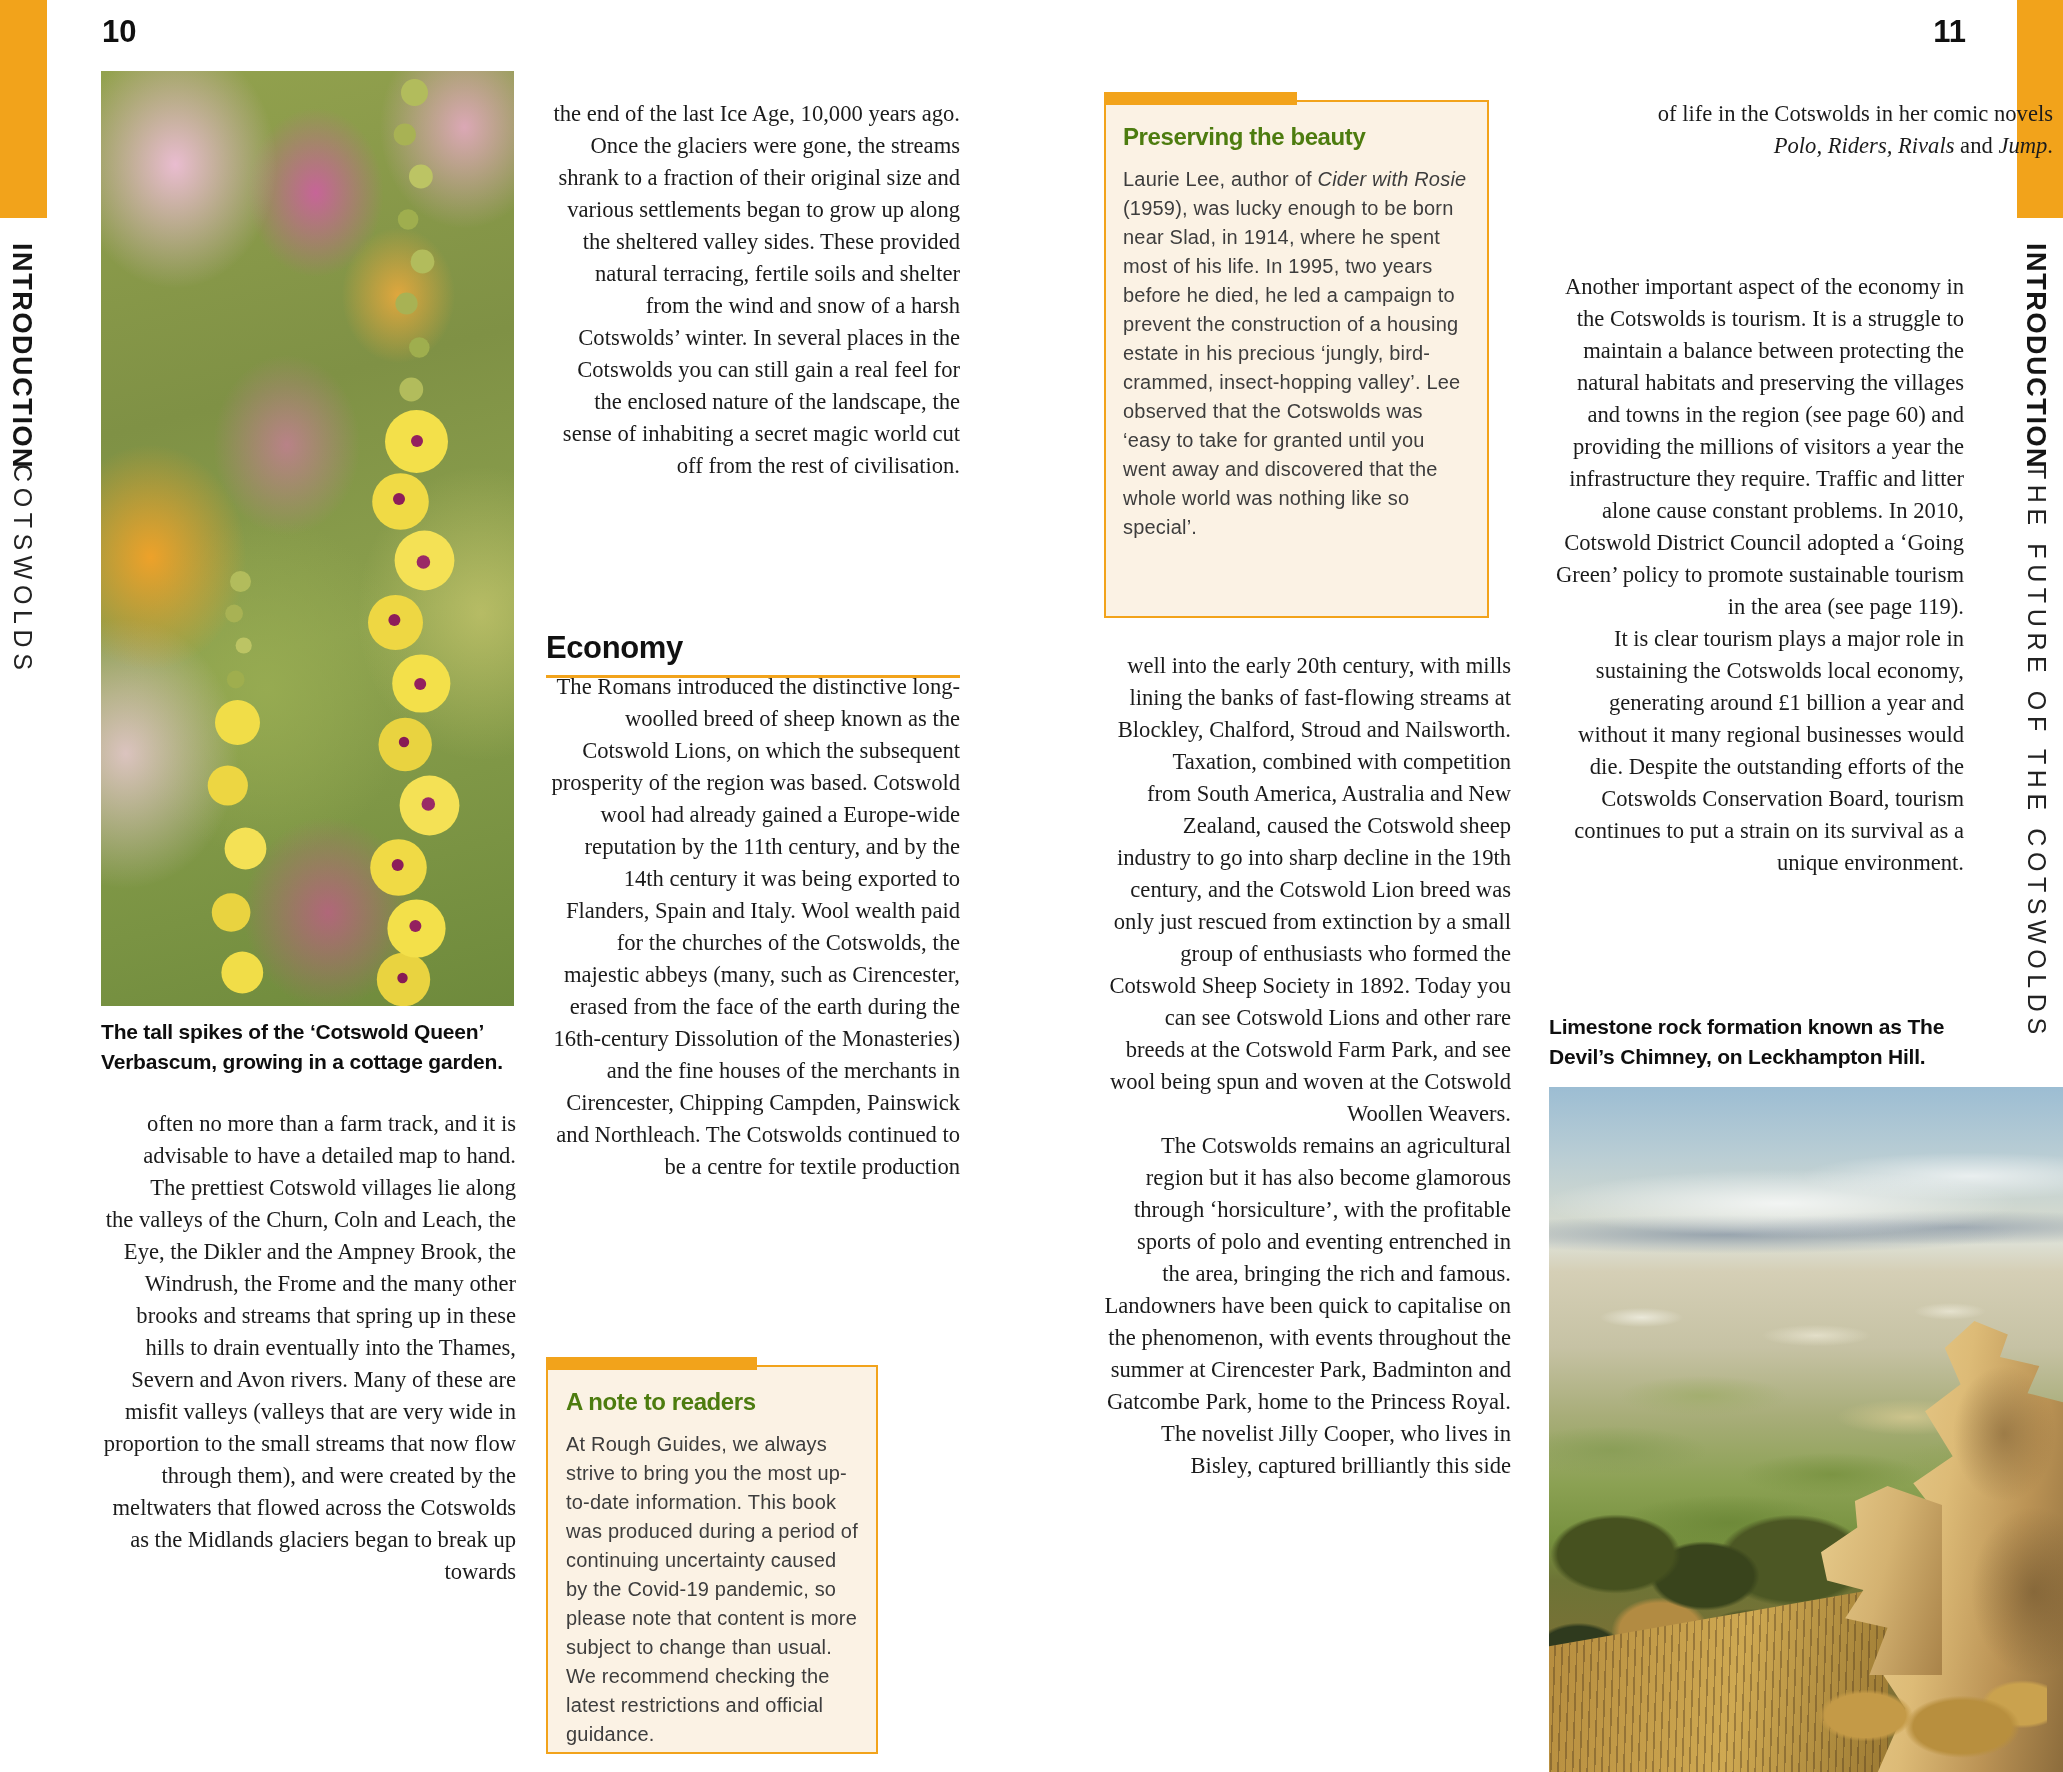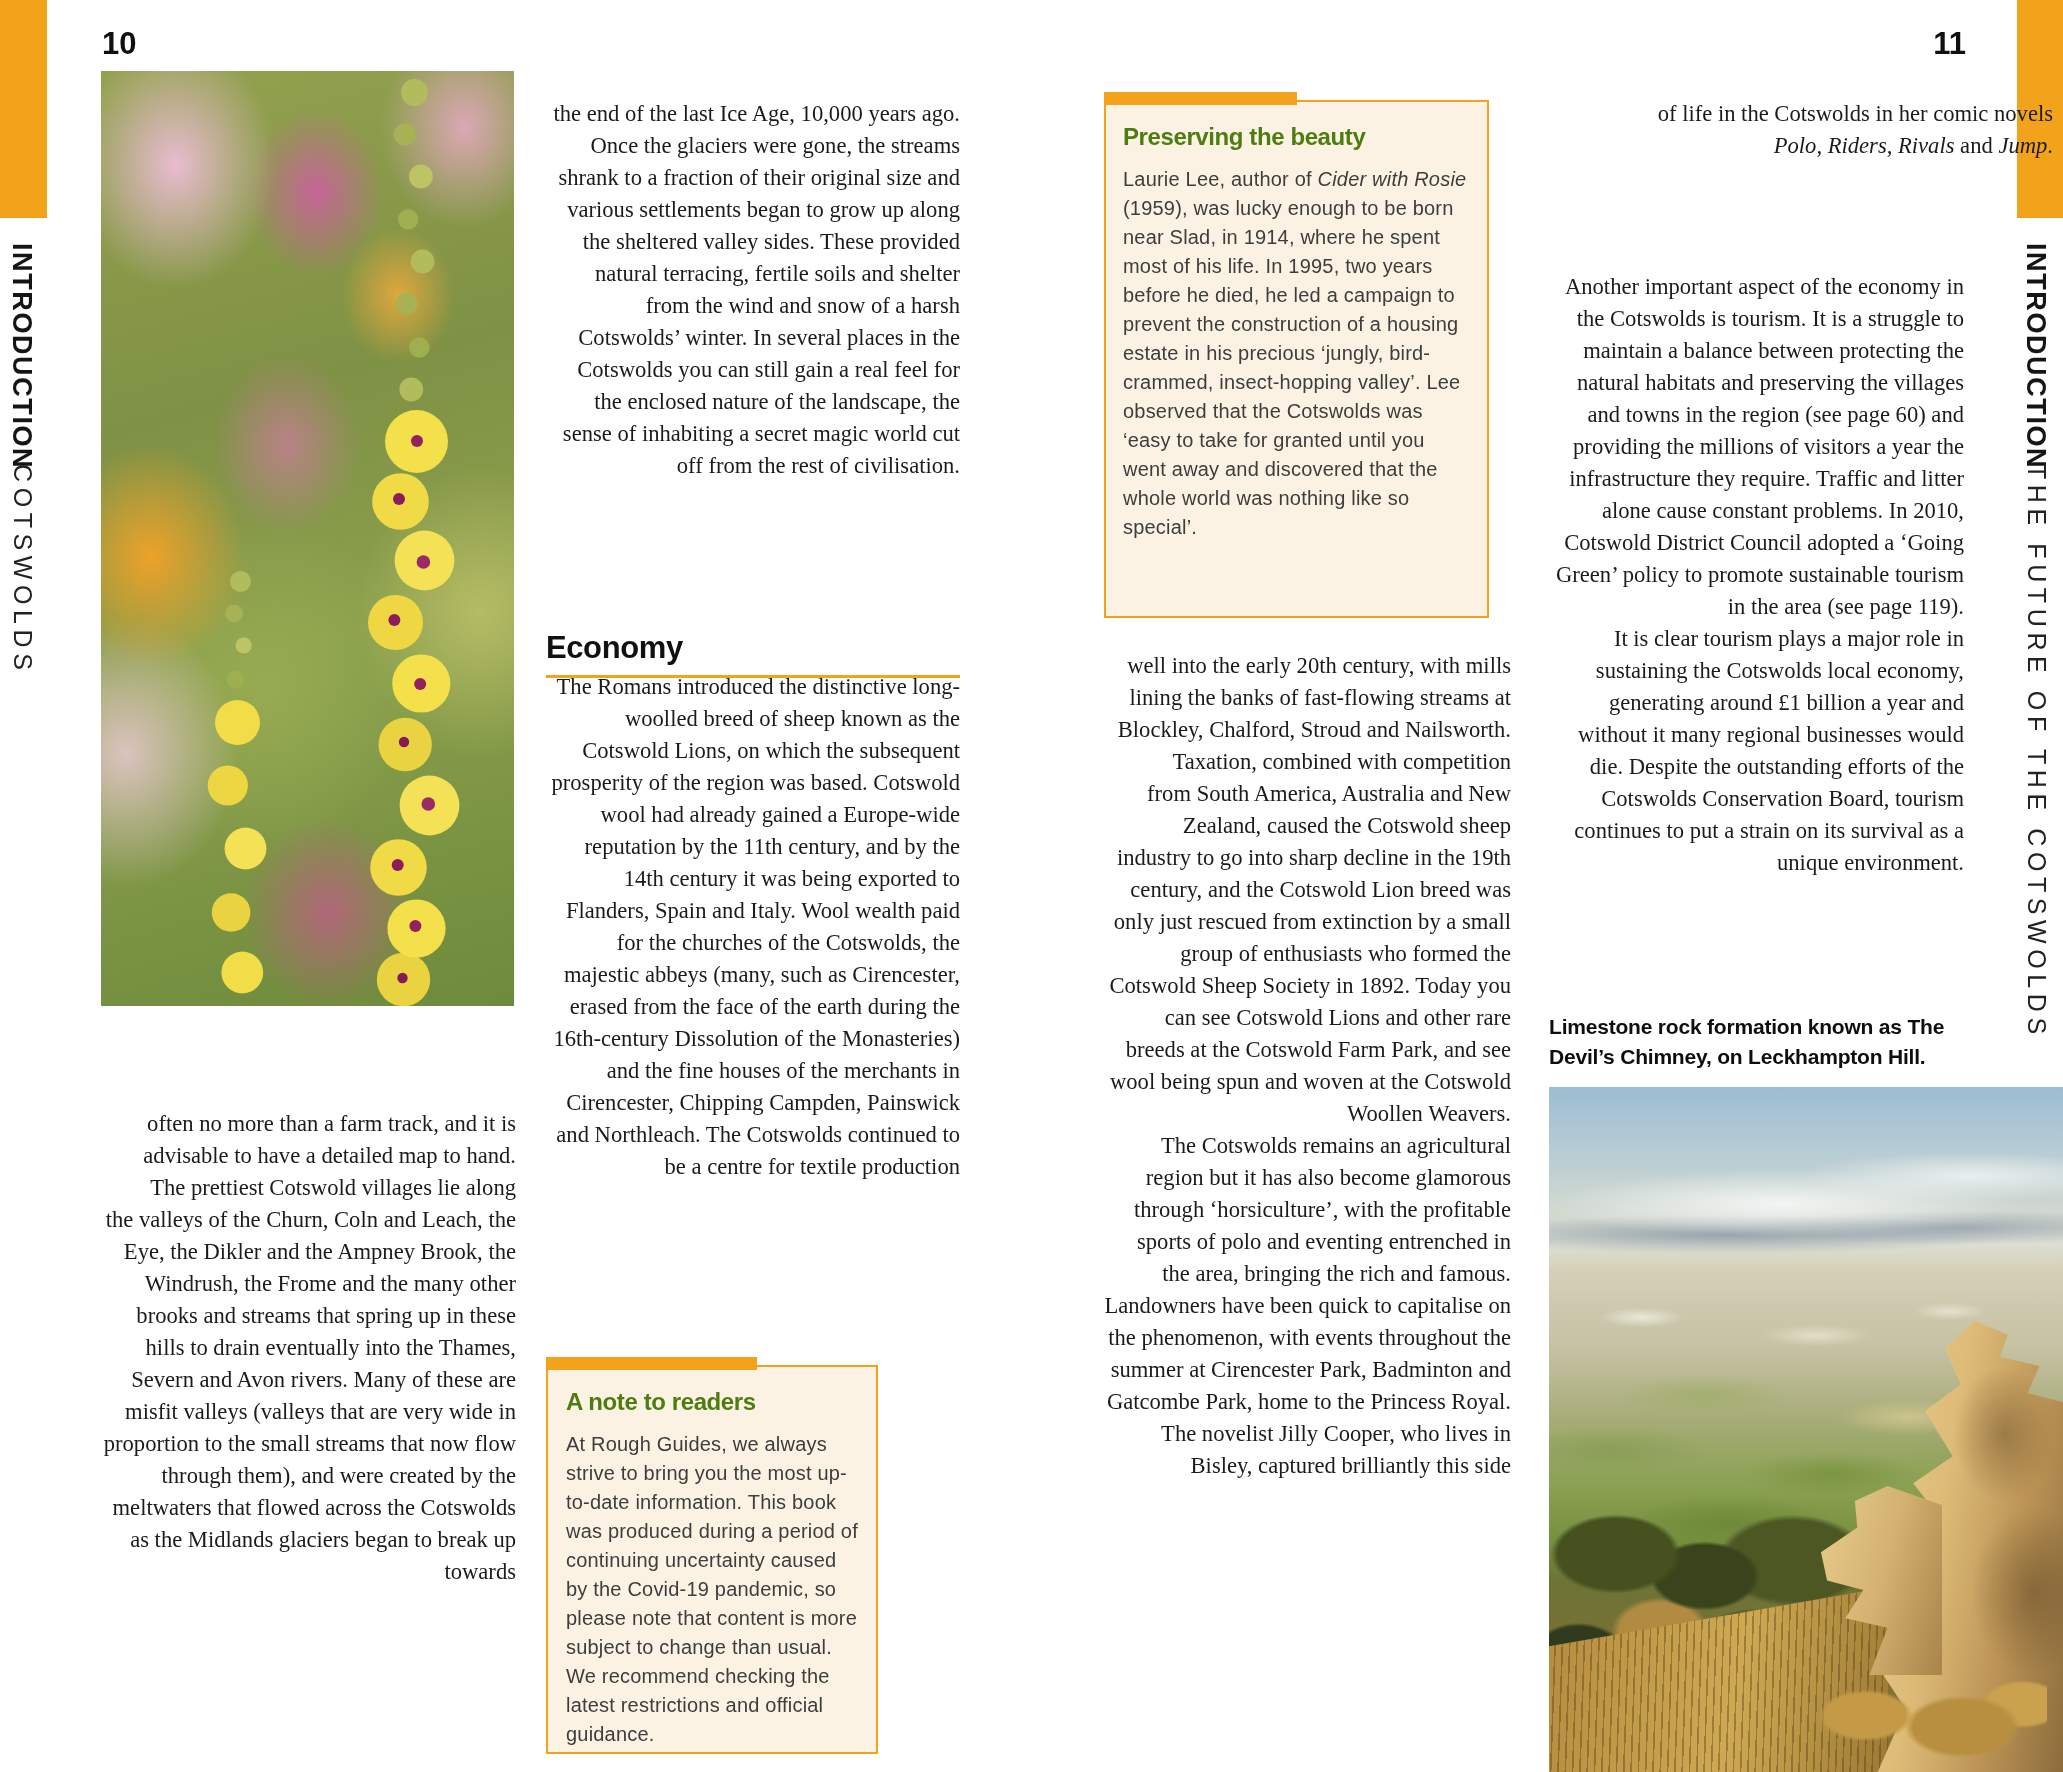--- a/index.html
+++ b/index.html
@@ -16,21 +16,21 @@
     font-family:"Liberation Sans",sans-serif;color:#151515;
   }
   .vsec{font-weight:700;font-size:27px;letter-spacing:1.6px;}
   .vsub{font-weight:400;font-size:25px;letter-spacing:5.6px;color:#232323;}
   .vt-l1{left:6.4px;top:243px;}
   .vt-l2{left:8px;top:464px;}
   .vt-r1{left:2020px;top:243px;}
   .vt-r2{left:2022px;top:464px;}
   
   .pagenum{
-    position:absolute;top:26px;font-family:"Liberation Sans",sans-serif;
+    position:absolute;top:14px;font-family:"Liberation Sans",sans-serif;
     font-weight:700;font-size:31px;color:#101010;
   }
   .p10num{left:102px;}
   .p11num{right:98px;}
   
   .col{position:absolute;text-align:right;}
   .col p{margin:0;font-size:22.6px;line-height:32px;}
   .col p.ind{text-indent:35px;}
   #p10c1{left:101px;top:1108px;width:415px;}
   #p10c2a{left:546px;top:98px;width:414px;}
@@ -204,20 +204,21 @@
   <div class="pagenum p10num">10</div>
   <div class="pagenum p11num">11</div>
 
   <div class="photo" id="photoFlowers">
     <div class="dot" id="spikeBuds"></div>
     <div class="dot" id="spikeFlowers"></div>
     <div class="dot" id="spikeCentres"></div>
     <div class="dot" id="spike2Buds"></div>
     <div class="dot" id="spike2Flowers"></div>
   </div>
+  <div class="caption" id="cap1">The tall spikes of the ‘Cotswold Queen’ Verbascum, growing in a cottage garden.</div>
 
   <div class="col" id="p10c1">
     <p>often no more than a farm track, and it is advisable to have a detailed map to hand.</p>
     <p class="ind">The prettiest Cotswold villages lie along the valleys of the Churn, Coln and Leach, the Eye, the Dikler and the Ampney Brook, the Windrush, the Frome and the many other brooks and streams that spring up in these hills to drain eventually into the Thames, Severn and Avon rivers. Many of these are misfit valleys (valleys that are very wide in proportion to the small streams that now flow through them), and were created by the meltwaters that flowed across the Cotswolds as the Midlands glaciers began to break up towards</p>
   </div>
 
   <div class="col" id="p10c2a">
     <p>the end of the last Ice Age, 10,000 years ago.</p>
     <p class="ind">Once the glaciers were gone, the streams shrank to a fraction of their original size and various settlements began to grow up along the sheltered valley sides. These provided natural terracing, fertile soils and shelter from the wind and snow of a harsh Cotswolds’ winter. In several places in the Cotswolds you can still gain a real feel for the enclosed nature of the landscape, the sense of inhabiting a secret magic world cut off from the rest of civilisation.</p>
   </div>

